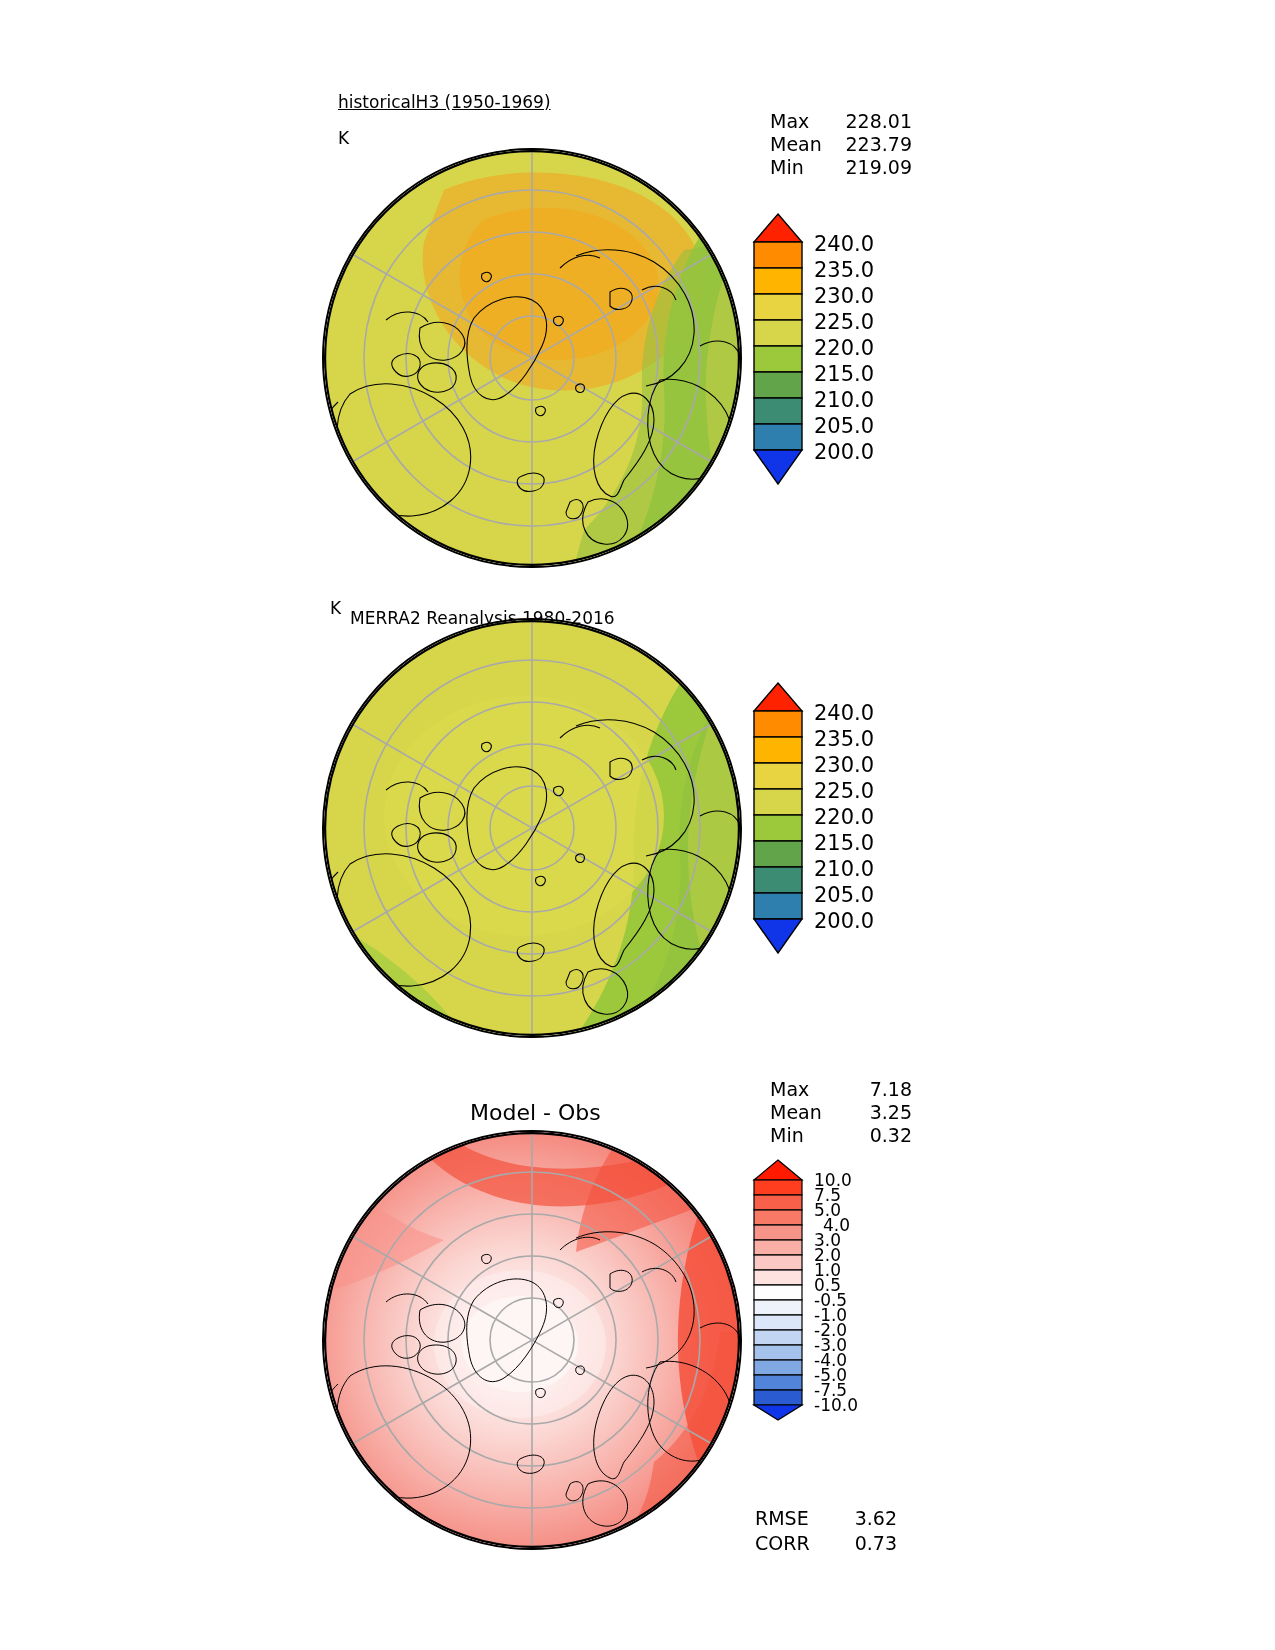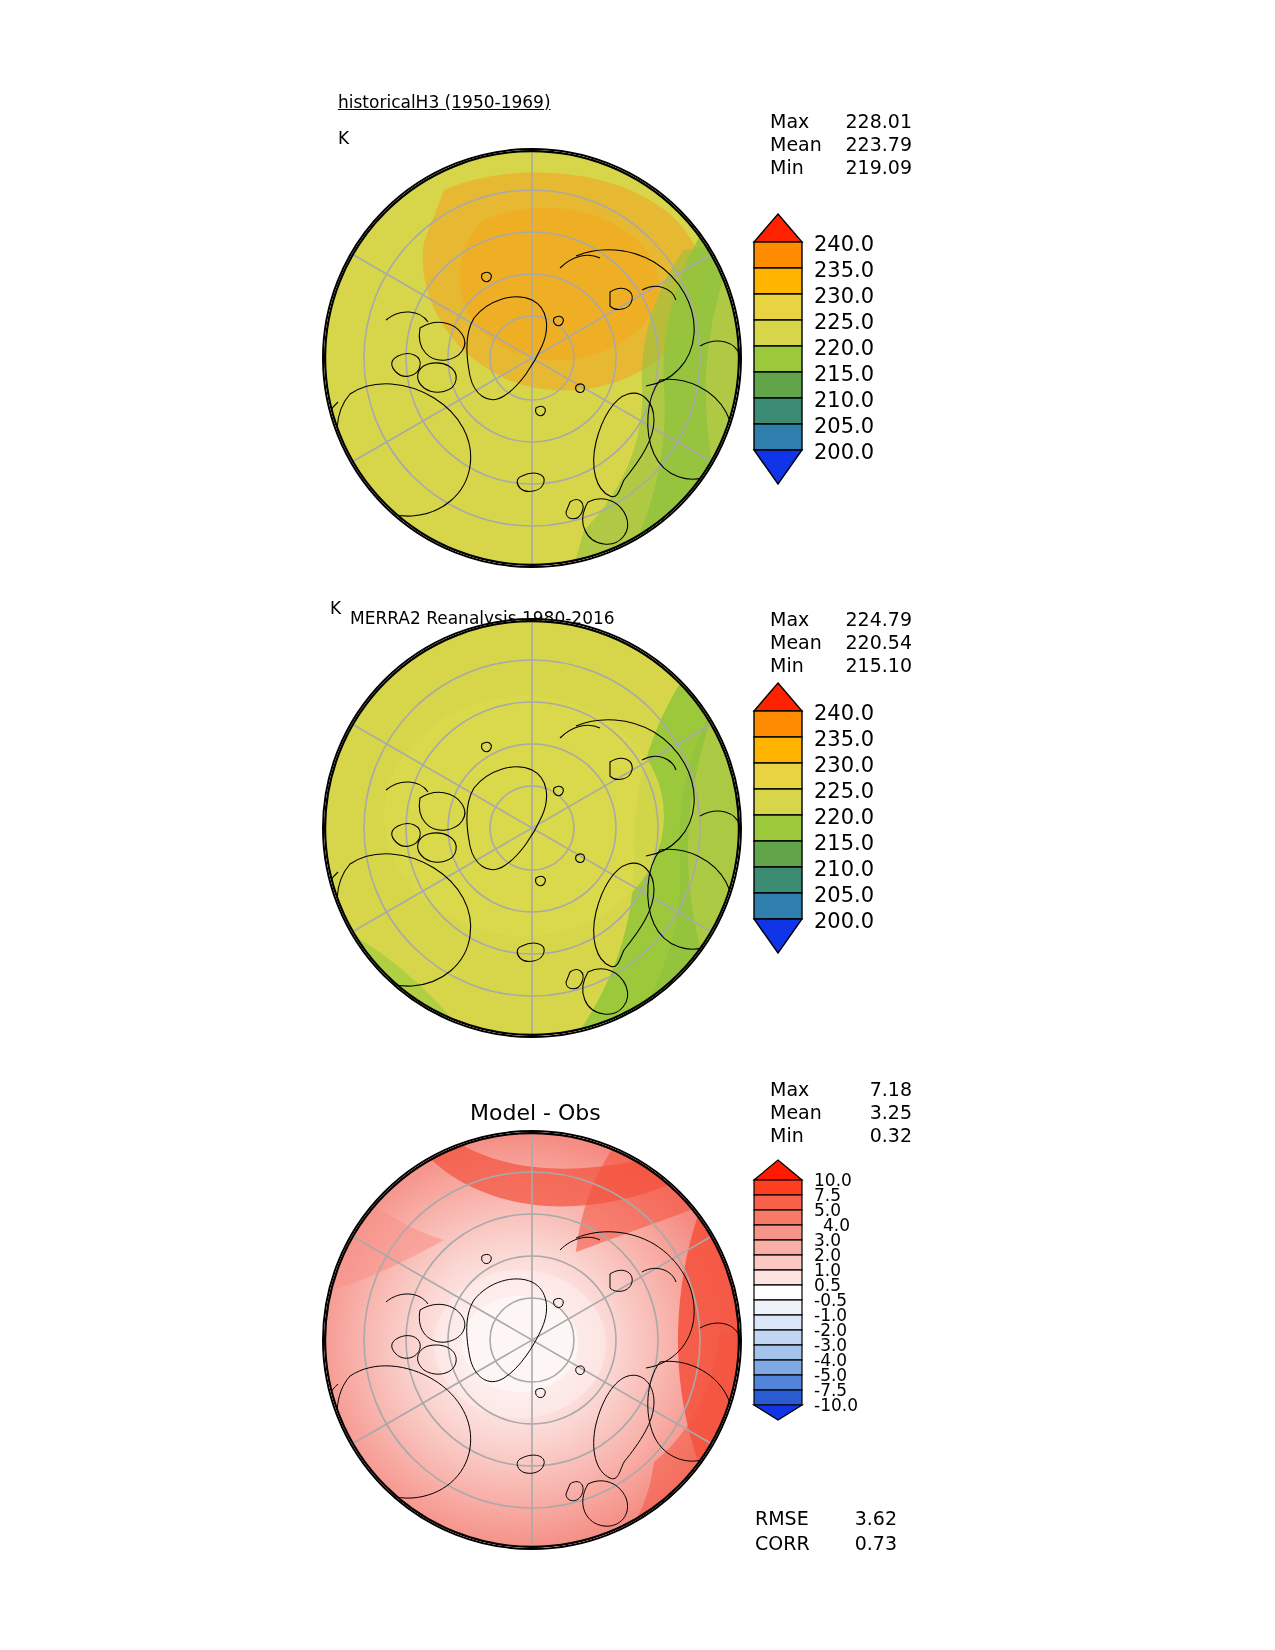--- a/index.html
+++ b/index.html
@@ -297,25 +297,20 @@
             <path d="M 158 124 C 164 120 170 124 166 130 C 162 134 156 130 158 124 Z"></path>
             <path d="M 212 258 C 218 254 224 258 220 264 C 216 268 210 264 212 258 Z"></path>
             <path d="M 252 236 C 256 232 262 234 260 240 C 258 245 250 242 252 236 Z"></path>
           </g>
         </g>
         <circle cx="208" cy="208" r="207" fill="none" stroke="#000" stroke-width="2.4"></circle>
       </svg>
     </div>
   </div>
 
-  <div class="stats" style="left:755px;top:608px;">
-    <span class="row"><span class="lbl">Max</span><span class="val">224.79</span></span>
-    <span class="row"><span class="lbl">Mean</span><span class="val">220.54</span></span>
-    <span class="row"><span class="lbl">Min</span><span class="val">215.10</span></span>
-  </div>
 
   <div class="cbar" style="left:750px;top:681px;width:180px;height:280px;">
     <svg class="bar" width="56" height="280" viewBox="0 0 56 280">
       <polygon points="28,2 52,30 4,30" fill="#ff2200" stroke="#000" stroke-width="1.4"></polygon>
       <rect x="4" y="30" width="48" height="26" fill="#ff8c00" stroke="#000" stroke-width="1.4"></rect>
       <rect x="4" y="56" width="48" height="26" fill="#ffb400" stroke="#000" stroke-width="1.4"></rect>
       <rect x="4" y="82" width="48" height="26" fill="#e8d341" stroke="#000" stroke-width="1.4"></rect>
       <rect x="4" y="108" width="48" height="26" fill="#d7d64a" stroke="#000" stroke-width="1.4"></rect>
       <rect x="4" y="134" width="48" height="26" fill="#9cc83c" stroke="#000" stroke-width="1.4"></rect>
       <rect x="4" y="160" width="48" height="26" fill="#62a44a" stroke="#000" stroke-width="1.4"></rect>

